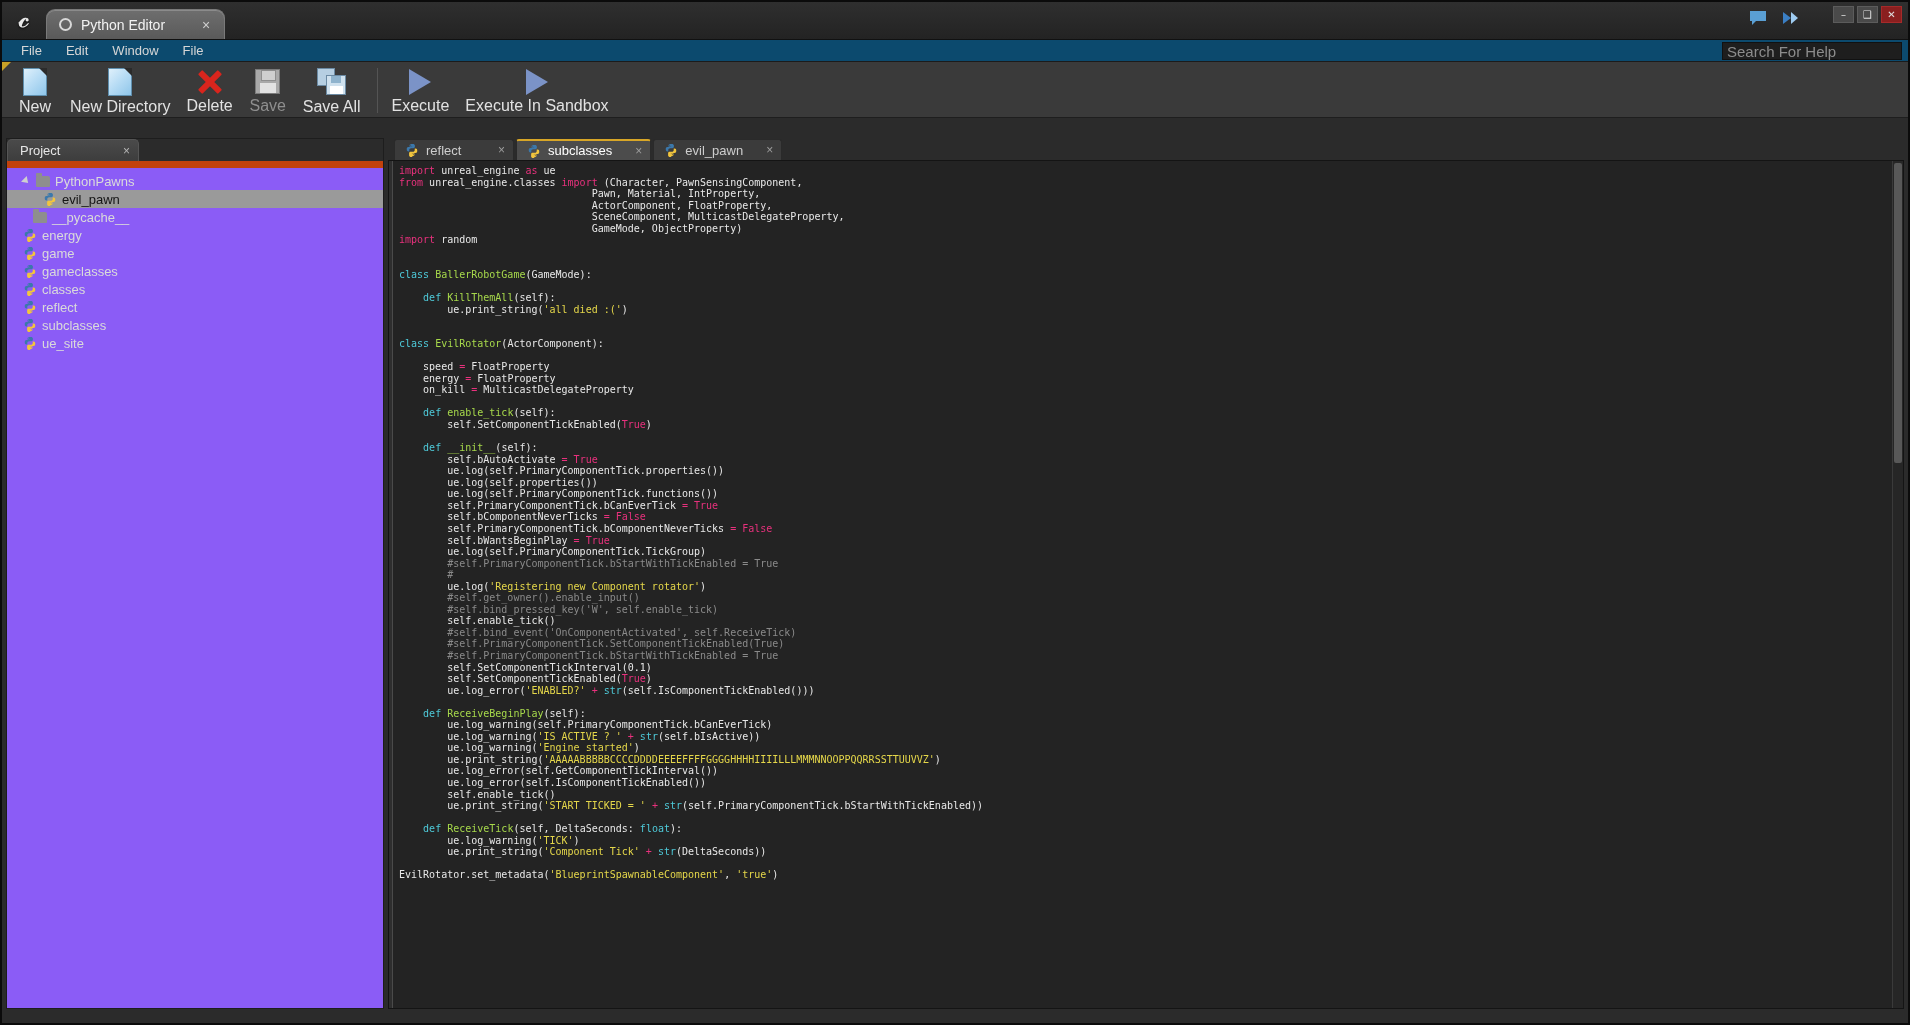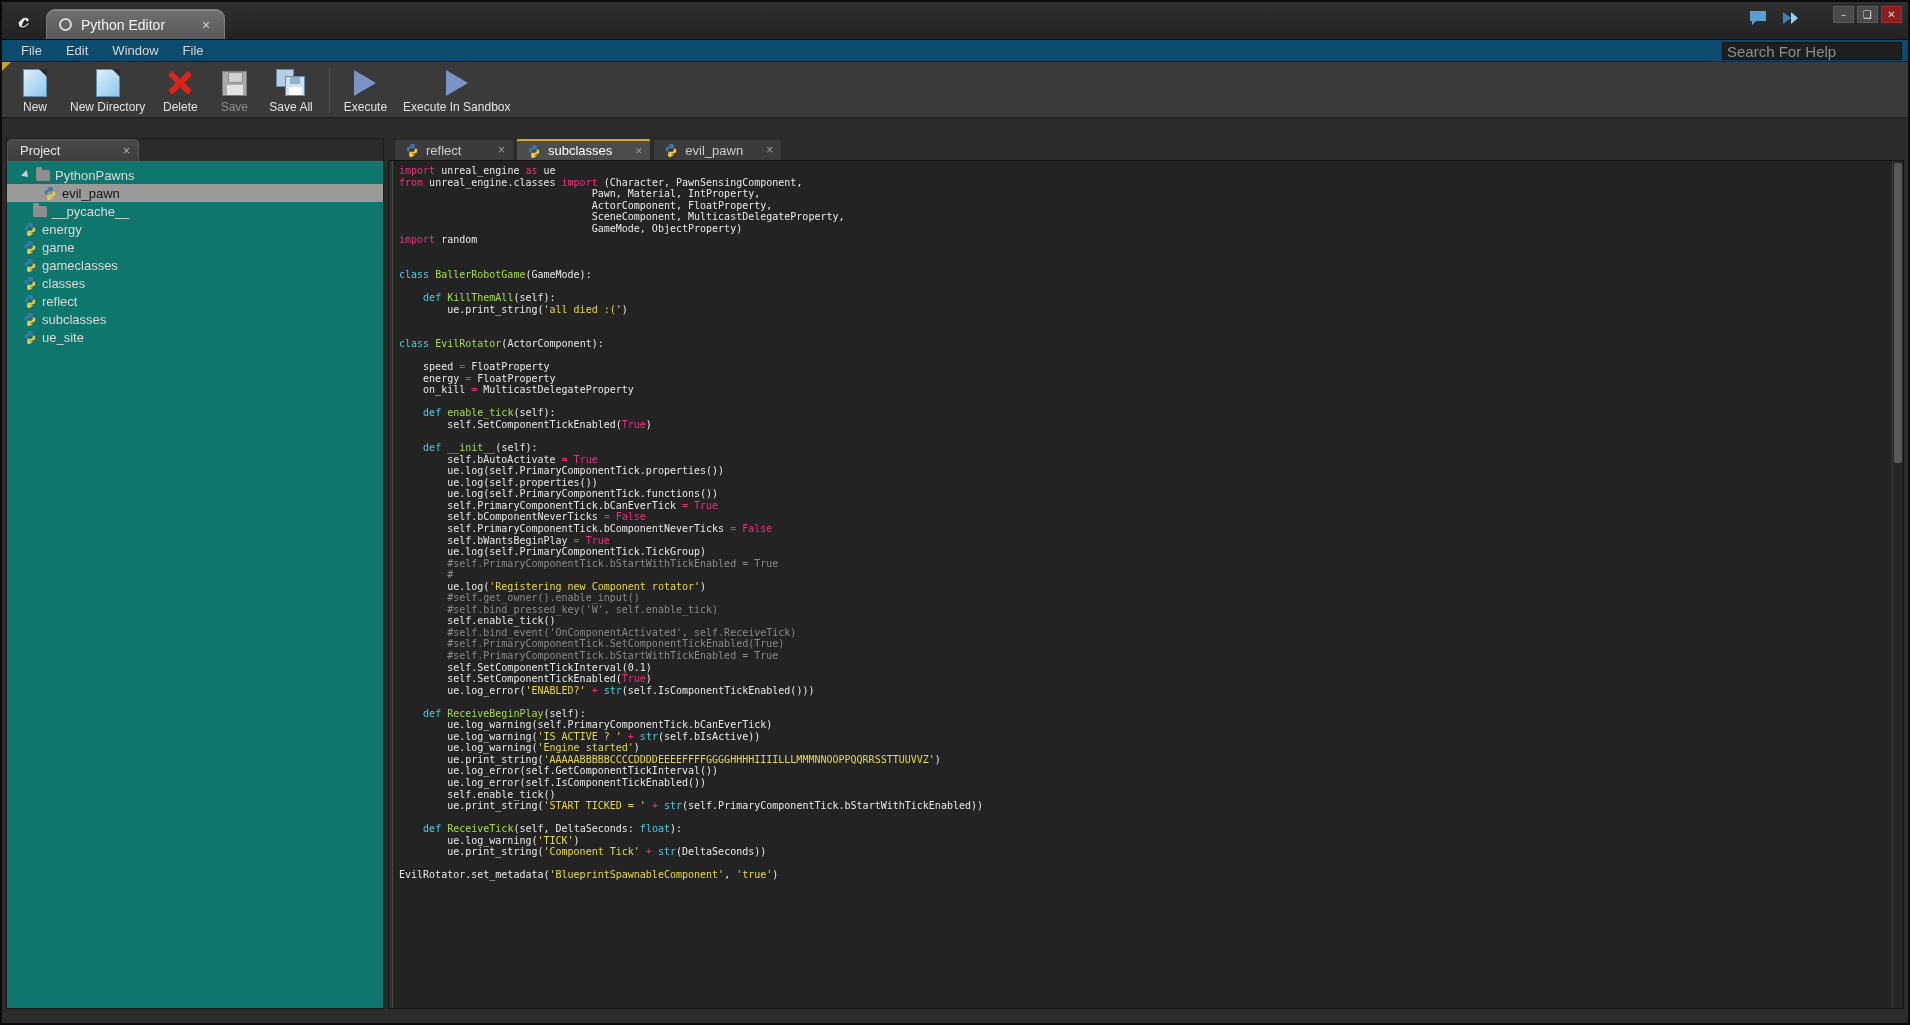--- a/index.html
+++ b/index.html
@@ -105,21 +105,21 @@
   }
   .toolbar::before {
     content:""; position:absolute; left:0; top:0;
     border-left:9px solid #c9a227; border-bottom:9px solid transparent;
   }
   .tbtn {
     width:auto; min-width:54px;
     display:flex; flex-direction:column;
     align-items:center; justify-content:flex-start;
     padding:4px 8px 2px; gap:2px;
-    color:#e2e2e2; font-size:12px;
+    color:#e2e2e2; font-size:16px;
   }
   .tbtn.disabled { color:#8f8f8f; }
   .tb-icon { height:30px; display:flex; align-items:center; justify-content:center; }
   .tb-sep {
     width:1px; background:#545454;
     margin:4px 6px 4px 8px;
   }
 
   
   .ic-page {
@@ -193,23 +193,23 @@
     height:22px; min-width:132px;
     background:linear-gradient(#4a4a4a,#3d3d3d);
     border-radius:5px 5px 0 0;
     display:flex; align-items:center; justify-content:space-between;
     padding:0 8px 0 12px;
     color:#e6e6e6; font-size:13px;
     border:1px solid #555; border-bottom:none;
   }
   .panel-tab .tx { color:#b5b5b5; font-size:12px; margin-left:18px; }
   .tree {
-    flex:1; background:#0f766e;
+    flex:1; background:#8b5cf6;
     padding:4px 0 0 0; overflow:hidden;
-    border-top:1px solid #c2410c;
+    border-top:7px solid #c2410c;
   }
   .tree-row {
     height:18px; display:flex; align-items:center;
     gap:5px; padding-left:16px;
     color:#dadada; font-size:13px;
     white-space:nowrap;
   }
   .tree-row.selected { background:#9a9a9a; color:#141414; }
   .tree-row.indent1 { padding-left:36px; }
   .tree-row.indent-folder { padding-left:26px; }

